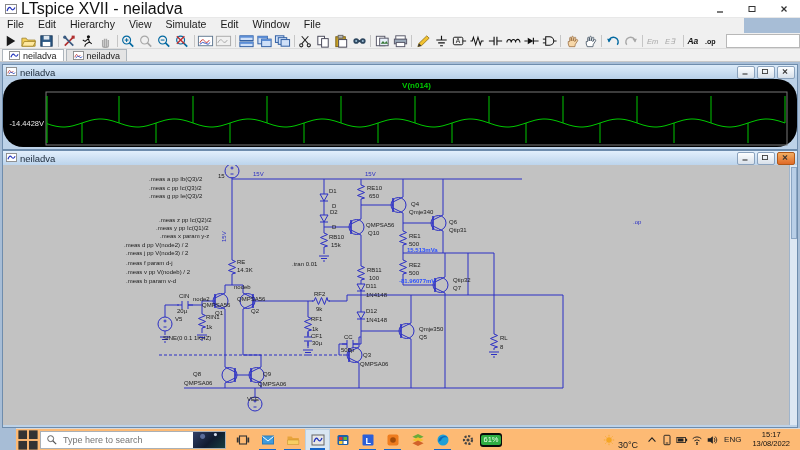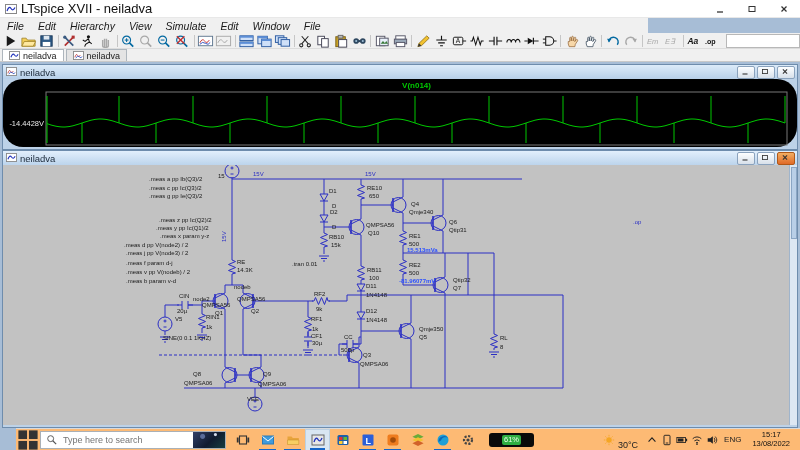--- a/index.html
+++ b/index.html
@@ -2,26 +2,26 @@
 <html><head>
 <meta charset="utf-8">
 <style>
   html,body{margin:0;padding:0;background:#888;}
   #screen{position:relative;width:800px;height:450px;overflow:hidden;background:#a7bdd6;
           font-family:"Liberation Sans",sans-serif;-webkit-font-smoothing:antialiased;}
   
   .titlebar{position:absolute;top:0;left:0;width:800px;height:18px;background:#ffffff;
             display:flex;align-items:center;border-bottom:1px solid #e8e8e8;box-sizing:border-box;}
   .appicon{width:12px;height:10px;margin:0 4px 0 5px;display:inline-flex;}
-  .apptitle{font-size:13px;color:#111;}
+  .apptitle{font-size:16px;color:#111;}
   .wincontrols{margin-left:auto;display:flex;height:100%;}
   .wc{width:32px;height:100%;display:flex;align-items:center;justify-content:center;
       font-size:10px;color:#222;}
-  .menubar{position:absolute;top:18px;left:0;width:648px;height:15px;background:#f0f0f0;
-           display:flex;align-items:center;box-sizing:border-box;font-style:italic;}
+  .menubar{position:absolute;top:18px;left:0;width:744px;height:15px;background:#f0f0f0;
+           display:flex;box-sizing:border-box;}
   .mitem{font-size:10.5px;color:#1a1a1a;padding:0 7px;}
   .toolbar{position:absolute;top:33px;left:0;width:800px;height:16px;background:#f0f0f0;
            display:flex;align-items:center;border-bottom:1px solid #dcdcdc;box-sizing:border-box;padding-left:2px;}
   .tb{width:18px;height:15px;display:flex;align-items:center;justify-content:center;color:#0369a1;}
   .tb.dis{color:#a8a8a8;}
   .tb svg{width:17px;height:14px;display:block;}
   .tsep{width:1px;height:12px;background:#c6c6c6;margin:0 2px;}
   .tbwhite{width:72px;height:12px;background:#fff;border:1px solid #b8b8b8;margin-left:4px;}
   .tabbar{position:absolute;top:49px;left:0;width:800px;height:13px;background:#f0f0f0;
           display:flex;align-items:flex-end;border-bottom:1px solid #c8c8c8;box-sizing:border-box;}
@@ -53,21 +53,21 @@
   .tsearch input{border:none;outline:none;flex:1;font-size:9px;color:#444;font-family:"Liberation Sans",sans-serif;
                  background:transparent;min-width:0;}
   .tthumb{width:32px;height:18px;flex:none;background:
           radial-gradient(circle at 30% 30%, #5a6c9a 0 2px, transparent 3px),
           radial-gradient(circle at 70% 20%, #cfd8ea 0 1px, transparent 2px),
           linear-gradient(135deg,#32406a,#101b30 55%,#174040);}
   .ticon{width:25px;height:22px;display:flex;align-items:center;justify-content:center;position:relative;}
   .ticon svg{width:14px;height:14px;}
   .ticon.active{background:#d9e6f2;border:1px solid #bcd0e2;box-sizing:border-box;}
   .tunderline{position:absolute;bottom:0;left:4px;right:4px;height:2px;background:#1464c8;}
-  .tbatt{width:45px;height:14px;background:#0a0a0a;border-radius:3px;margin:0 9px;display:flex;
+  .tbatt{width:22px;height:14px;background:#0a0a0a;border-radius:3px;margin:0 0;display:flex;
          align-items:center;justify-content:center;}
   .tbatt .fill{background:#2fae42;border-radius:2px;padding:0 2px;font-size:7.5px;color:#eaffea;line-height:10px;}
   .tray{margin-left:auto;display:flex;align-items:center;}
   .trayi{width:15px;height:22px;display:flex;align-items:center;justify-content:center;}
   .trayi svg{width:12px;height:12px;}
   .ttemp{font-size:9px;color:#222;margin:10px 6px 0 2px;}
   .tlang{font-size:8px;color:#222;margin:0 5px;}
   .tclock{font-size:7.5px;color:#111;text-align:center;line-height:8.5px;margin:8px 6px;}
   .taction{position:relative;width:20px;height:22px;display:flex;align-items:center;justify-content:center;}
   .taction .badge{position:absolute;right:0px;bottom:2px;min-width:8px;height:8px;border-radius:4px;

